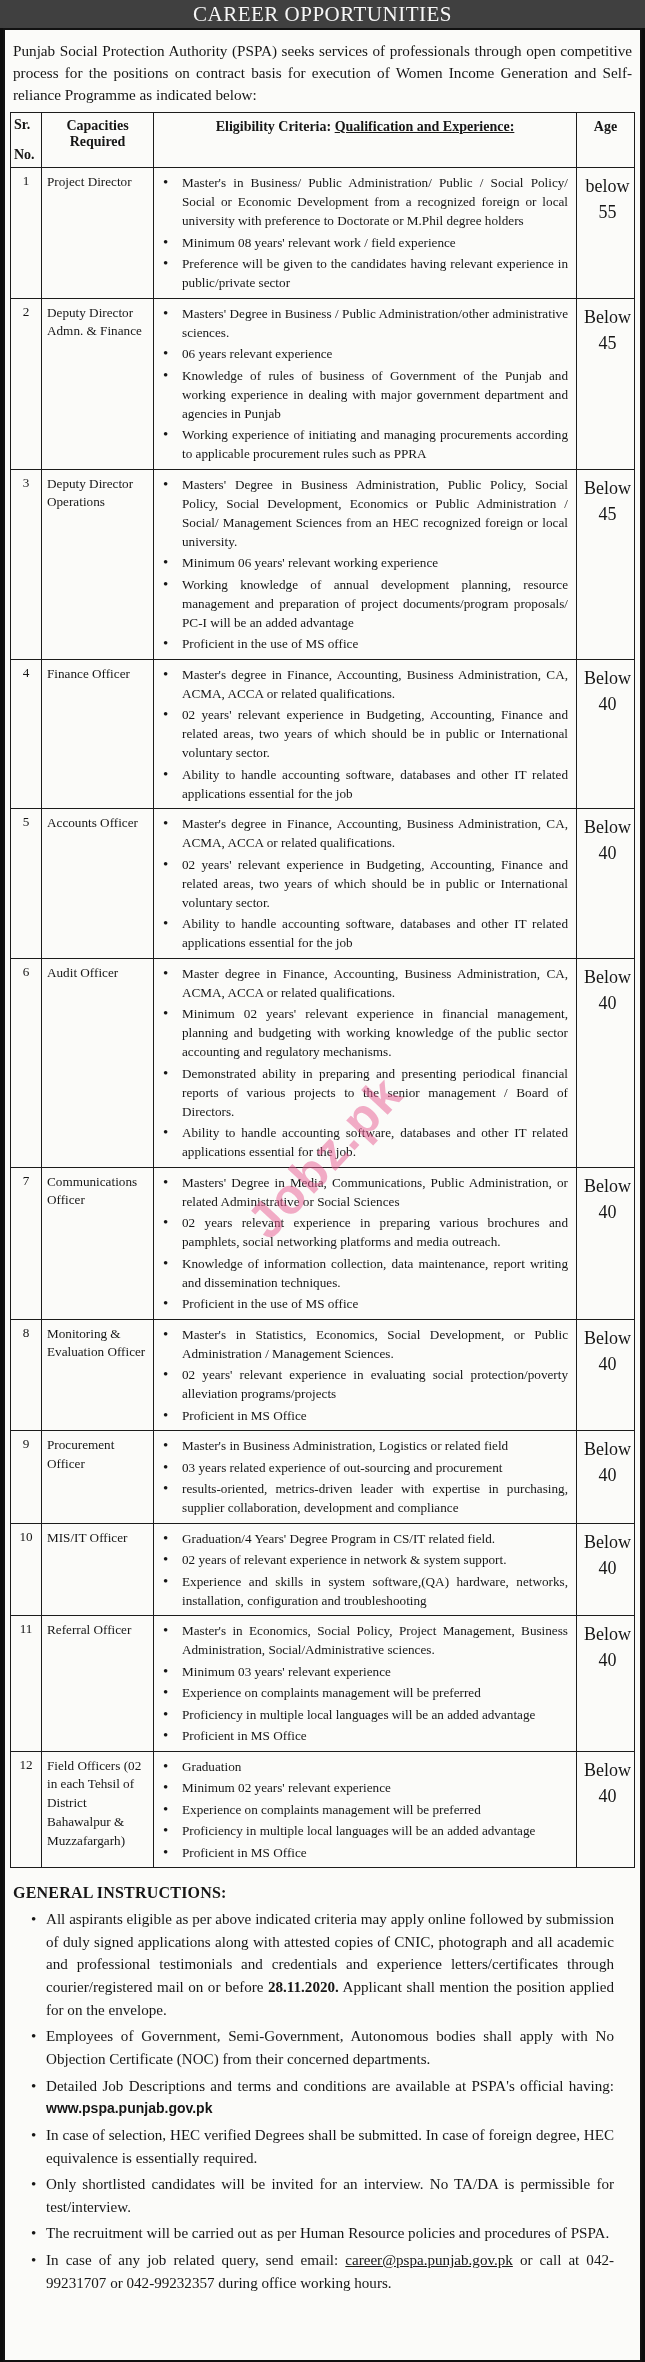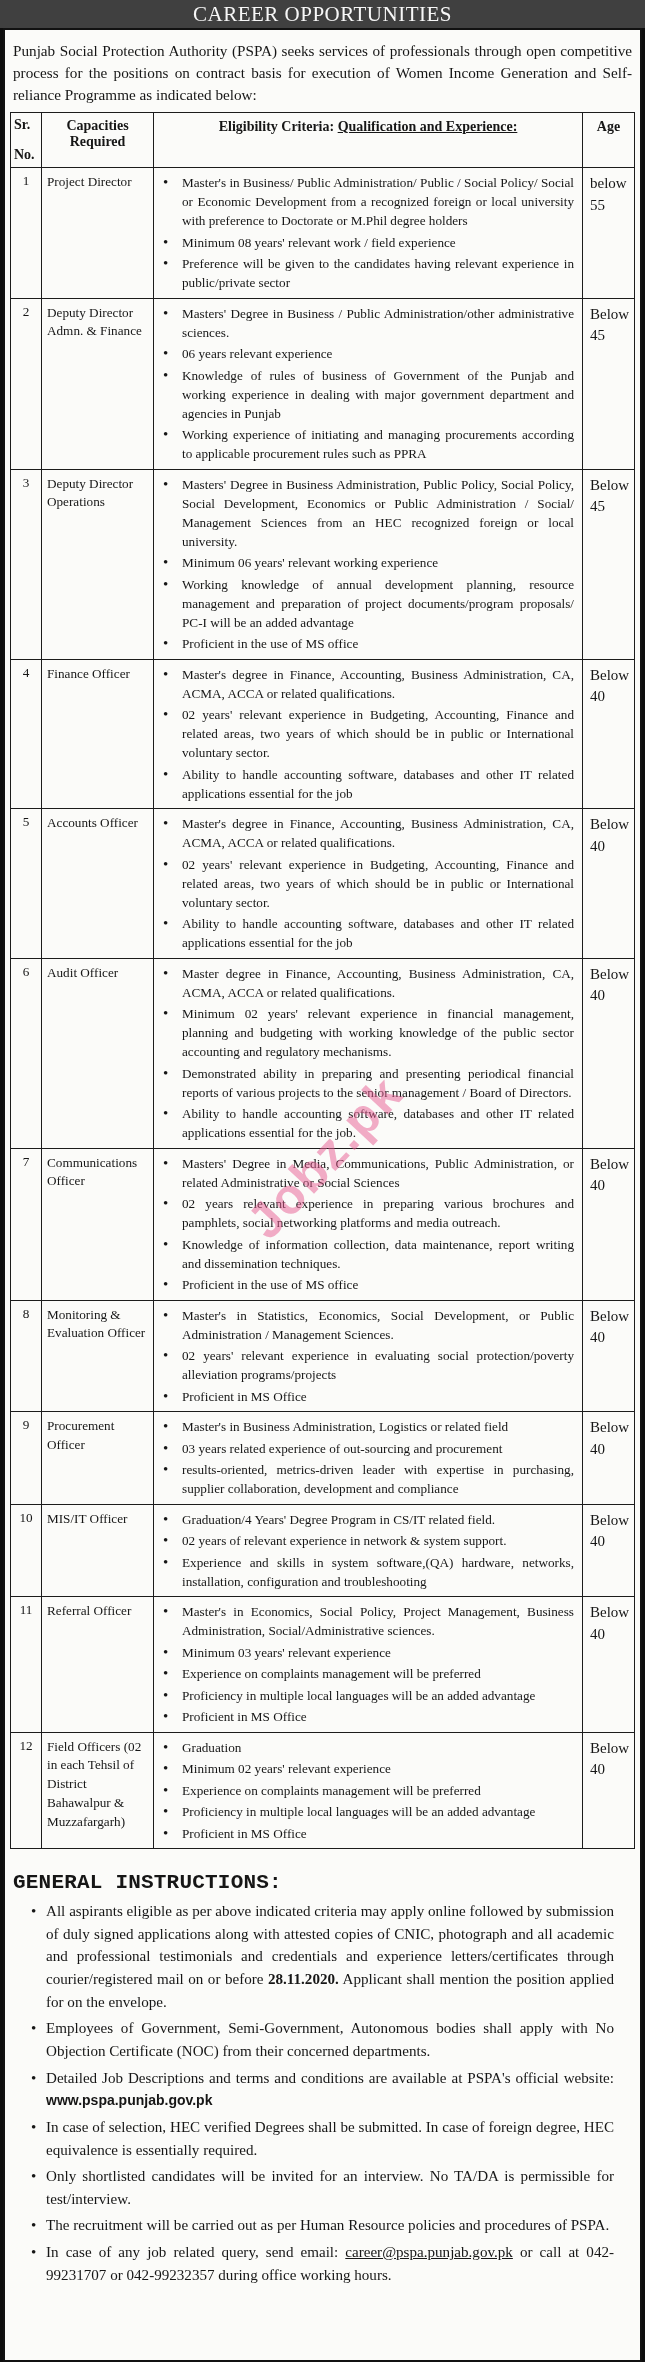--- a/index.html
+++ b/index.html
@@ -58,45 +58,44 @@
   .col-age  { width: 52px; }
   th.col-sr { text-align: left; }
   th.col-sr .tw { display:block; }
   th.col-sr .tw.gap { margin-top: 14px; }
   th.col-cap { padding-top: 5px; }
   th.col-elig { text-align: center; padding-top: 6px; }
   th.col-elig .u { text-decoration: underline; }
   th.col-age { text-align: center; padding-top: 6px; }
   td.sr { text-align: center; font-size: 13.2px; padding-top: 5px; }
   td.cap { font-size: 13.2px; line-height: 1.42; padding: 5px 3px 4px 5px; }
-  td.age { font-size: 15px; line-height: 1.45; padding: 5px 3px 3px 7px; }
+  td.age { font-size: 18px; line-height: 1.45; padding: 5px 3px 3px 7px; text-align: center; }
   td.elig { padding: 3px 4px 3px 0; }
   td.elig ul { list-style: none; margin: 0; padding: 0; }
   td.elig li {
     position: relative;
     margin: 2px 0 2.5px 0;
     padding-left: 28px;
     padding-right: 4px;
     font-size: 13.2px;
     line-height: 1.44;
     text-align: justify;
   }
   td.elig li::before {
     content: "\2022";
     position: absolute;
     left: 9px; top: -1px;
     font-size: 15px;
   }
   
   .instructions { margin: 10px 10px 0 8px; }
   .instructions h2 {
-    margin: 6px 0 6px 0;
-    font-size: 21px;
+    margin: 0 0 6px 0;
+    font-size: 16px;
     letter-spacing: .2px;
-    font-family: Liberation Mono, monospace;
   }
   .instructions ul { list-style: none; margin: 0; padding: 0; }
   .instructions li {
     position: relative;
     padding-left: 17px;
     margin: 4px 16px;
     font-size: 15.1px;
     line-height: 1.5;
     text-align: justify;
   }
@@ -305,21 +304,21 @@
           <td class="age">Below 40</td>
         </tr>
       </tbody>
     </table>
 
     <div class="instructions">
       <h2>GENERAL INSTRUCTIONS:</h2>
       <ul>
         <li><span>All aspirants eligible as per above indicated criteria may apply online followed by submission of duly signed applications along with attested copies of CNIC, photograph and all academic and professional testimonials and credentials and experience letters/certificates through courier/registered mail on or before </span><span class="em-bold-serif">28.11.2020.</span><span> Applicant shall mention the position applied for on the envelope.</span></li>
         <li><span>Employees of Government, Semi-Government, Autonomous bodies shall apply with No Objection Certificate (NOC) from their concerned departments.</span></li>
-        <li><span>Detailed Job Descriptions and terms and conditions are available at PSPA's official website: </span><span class="em-bold-sans">www.pspa.punjab.gov.pk</span></li>
+        <li><span>Detailed Job Descriptions and terms and conditions are available at PSPA's official having: </span><span class="em-bold-sans">www.pspa.punjab.gov.pk</span></li>
         <li><span>In case of selection, HEC verified Degrees shall be submitted. In case of foreign degree, HEC equivalence is essentially required.</span></li>
         <li><span>Only shortlisted candidates will be invited for an interview. No TA/DA is permissible for test/interview.</span></li>
         <li><span>The recruitment will be carried out as per Human Resource policies and procedures of PSPA.</span></li>
         <li><span>In case of any job related query, send email: </span><span class="em-underline">career@pspa.punjab.gov.pk</span><span> or call at 042-99231707 or 042-99232357 during office working hours.</span></li>
       </ul>
     </div>
 
   </div>
 
   <div class="watermark">Jobz.pk</div>

